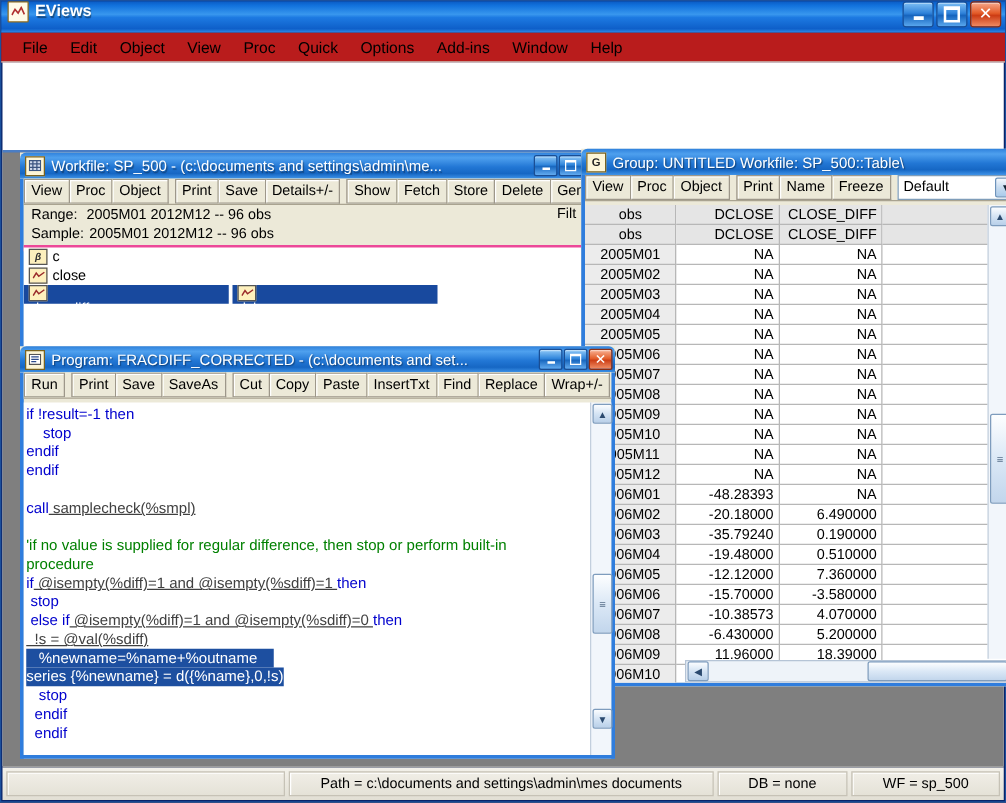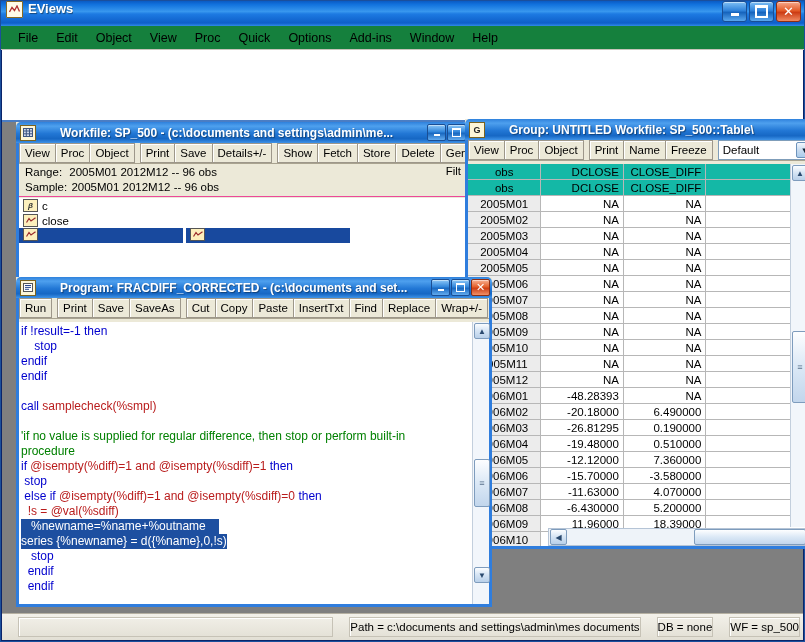--- a/index.html
+++ b/index.html
@@ -43,21 +43,21 @@
   .tb-btn.close{
     border:1px solid #8c2d13;
     background:linear-gradient(to bottom,#f7a98c,#e35b28 45%,#cc3c14 55%,#f08a62);
   }
   .glyph-min{width:8px;height:3px;background:#fff;margin-top:6px;}
   .glyph-max{width:9px;height:8px;border:2px solid #fff;border-top-width:3px;}
   .glyph-close{color:#fff;font-size:13px;font-weight:bold;line-height:1;font-family:"DejaVu Sans",sans-serif;}
 
   
   #menubar{
-    height:23px;background:#15803d;
+    height:23px;background:#b91c1c;
     border-bottom:1px solid #c8c4bb;
     display:flex;align-items:center;padding-left:8px;
   }
   #menubar .mi{padding:3px 9px;color:#000;font-size:12.5px;}
 
   
   #client{
     position:absolute;left:1px;top:49px;right:1px;bottom:28px;
     background:#ffffff;
   }
@@ -78,23 +78,23 @@
     background:linear-gradient(to bottom,#2f81dc 0%,#4ea0ee 20%,#2277d5 55%,#1667c4 80%,#3f93e8 100%);
     display:flex;align-items:center;padding:0 2px 0 4px;
     border-top-left-radius:5px;border-top-right-radius:5px;
   }
   .win-title .wt-icon{
     width:14px;height:14px;margin-right:5px;flex:0 0 auto;
     display:flex;align-items:center;justify-content:center;
     background:#fdf6d8;border:1px solid #7a6320;font-size:9px;font-weight:bold;color:#222;
   }
   .win-title .wt-text{
-    color:#fff;font-weight:bold;font-size:12px;
+    color:#fff;font-weight:normal;font-size:12px;
     text-shadow:1px 1px 1px rgba(0,0,0,.4);
-    white-space:nowrap;overflow:hidden;flex:1 1 auto;margin-left:19px;
+    white-space:nowrap;overflow:hidden;flex:1 1 auto;
   }
   .wt-btns{display:flex;gap:1px;margin-left:4px;flex:0 0 auto;}
   .wt-btn{
     width:17px;height:15px;border-radius:2px;border:1px solid #1a4e94;
     background:linear-gradient(to bottom,#8ec8f7,#3287dc 45%,#1968c0 55%,#62abef);
     display:flex;align-items:center;justify-content:center;
     box-shadow:inset 0 1px 0 rgba(255,255,255,.45);
   }
   .wt-btn.close{border:1px solid #8c2d13;background:linear-gradient(to bottom,#f8b294,#e4602c 45%,#cd3f16 55%,#f19068);}
   .wt-btn .gm{width:6px;height:2px;background:#fff;margin-top:5px;}
@@ -126,21 +126,21 @@
     background:linear-gradient(to bottom,#f4f8fd,#c8dcf0 50%,#aacbeb);
     border:1px solid #6d93bb;border-radius:2px;
     display:flex;align-items:center;justify-content:center;
     font-size:8px;color:#123;
   }
 
   
   #wf{left:14px;top:0px;width:452px;height:170px;}
   .wf-info{
     background:#ece9d8;font-size:11.5px;padding:1px 0 1px 6px;
-    border-bottom:1px solid #ec4899;position:relative;
+    border-bottom:5px solid #ec4899;position:relative;
   }
   .wf-info .row{height:15px;line-height:15px;white-space:nowrap;}
   .wf-info .filter{position:absolute;right:4px;top:1px;}
   .wf-list{
     background:#fff;position:absolute;left:3px;right:3px;
     top:76px;bottom:3px;overflow:hidden;
   }
   .wf-item{height:15px;display:flex;align-items:center;padding-left:4px;font-size:11.5px;}
   .wf-item.sel{background:#18499e;color:#fff;width:160px;}
   .objicon{
@@ -157,21 +157,21 @@
   .grid{position:absolute;left:3px;right:3px;top:45px;bottom:3px;background:#fff;overflow:hidden;}
   .grow{display:flex;height:16px;font-size:11.5px;}
   .gcell{
     border-right:1px solid #b7b7b7;border-bottom:1px solid #b7b7b7;
     display:flex;align-items:center;box-sizing:border-box;padding:0 4px;
     overflow:hidden;white-space:nowrap;
   }
   .gcell.obs{width:80px;justify-content:center;background:#ececec;}
   .gcell.num{width:90px;justify-content:flex-end;}
   .gcell.blank{width:110px;}
-  .grow.header .gcell{background:#14b8a6;}
+  .grow.header .gcell{background:#e5e5e5;}
   .ghscroll{
     position:absolute;left:83px;right:3px;bottom:3px;height:16px;
     background:#eef3f9;border:1px solid #b5c4d6;display:flex;align-items:center;
   }
   .ghscroll .sbtn{
     width:15px;height:14px;margin:0 1px;
     background:linear-gradient(to bottom,#fbfdff,#d5e4f4 50%,#b9d0e9);
     border:1px solid #7e9cbd;border-radius:2px;
     display:flex;align-items:center;justify-content:center;font-size:8px;color:#2b4a6f;
   }
@@ -189,21 +189,21 @@
   #prg{left:14px;top:155px;width:476px;height:330px;}
   .code{
     position:absolute;left:3px;right:19px;top:45px;bottom:3px;
     background:#fff;overflow:hidden;
     font-family:"Liberation Sans",sans-serif;font-size:12px;
     padding:2px 0 0 2px;line-height:15px;
   }
   .code .ln{white-space:pre;height:15px;}
   .kw{color:#0000cd;}
   .cm{color:#008000;}
-  .pl{color:#b91c1c;}
+  .pl{color:#404040;text-decoration:underline;}
   .sel{background:#1d4fa0;color:#fff;display:inline-block;}
   .code-vscroll{
     position:absolute;right:3px;top:45px;bottom:3px;width:16px;
     background:#f2f6fb;border-left:1px solid #c3cfdd;
   }
   .sb-arrow{
     width:14px;height:14px;margin:1px;
     background:linear-gradient(to bottom,#fbfdff,#d5e4f4 50%,#b9d0e9);
     border:1px solid #7e9cbd;border-radius:2px;
     display:flex;align-items:center;justify-content:center;font-size:8px;color:#2b4a6f;
@@ -217,23 +217,23 @@
   }
 
   
   #statusbar{
     position:absolute;left:1px;right:1px;bottom:1px;height:26px;
     background:linear-gradient(to bottom,#f3f1ea,#e2dfd4);
     border-top:1px solid #b5b0a2;
     display:flex;align-items:center;
   }
   #statusbar .spanel{
-    height:18px;display:flex;align-items:center;padding:0 0;
+    height:18px;display:flex;align-items:center;padding:0 24px;
     border:1px solid #c6c2b6;box-shadow:inset 1px 1px 0 #fff;
-    font-size:11.5px;margin-left:16px;white-space:nowrap;
+    font-size:11.5px;margin-left:3px;white-space:nowrap;
   }
   #statusbar .grow1{flex:1 1 auto;}
 </style>
 </head>
 <body>
 
 <div id="app">
 
   <div class="titlebar">
     <span class="tb-icon">
@@ -467,21 +467,21 @@
                   <span class="gcell blank"></span>
                 </div>
                 <div class="grow">
                   <span class="gcell obs">2006M02</span>
                   <span class="gcell num">-20.18000</span>
                   <span class="gcell num">6.490000</span>
                   <span class="gcell blank"></span>
                 </div>
                 <div class="grow">
                   <span class="gcell obs">2006M03</span>
-                  <span class="gcell num">-26.81295</span>
+                  <span class="gcell num">-35.79240</span>
                   <span class="gcell num">0.190000</span>
                   <span class="gcell blank"></span>
                 </div>
                 <div class="grow">
                   <span class="gcell obs">2006M04</span>
                   <span class="gcell num">-19.48000</span>
                   <span class="gcell num">0.510000</span>
                   <span class="gcell blank"></span>
                 </div>
                 <div class="grow">
@@ -491,21 +491,21 @@
                   <span class="gcell blank"></span>
                 </div>
                 <div class="grow">
                   <span class="gcell obs">2006M06</span>
                   <span class="gcell num">-15.70000</span>
                   <span class="gcell num">-3.580000</span>
                   <span class="gcell blank"></span>
                 </div>
                 <div class="grow">
                   <span class="gcell obs">2006M07</span>
-                  <span class="gcell num">-11.63000</span>
+                  <span class="gcell num">-10.38573</span>
                   <span class="gcell num">4.070000</span>
                   <span class="gcell blank"></span>
                 </div>
                 <div class="grow">
                   <span class="gcell obs">2006M08</span>
                   <span class="gcell num">-6.430000</span>
                   <span class="gcell num">5.200000</span>
                   <span class="gcell blank"></span>
                 </div>
                 <div class="grow">

